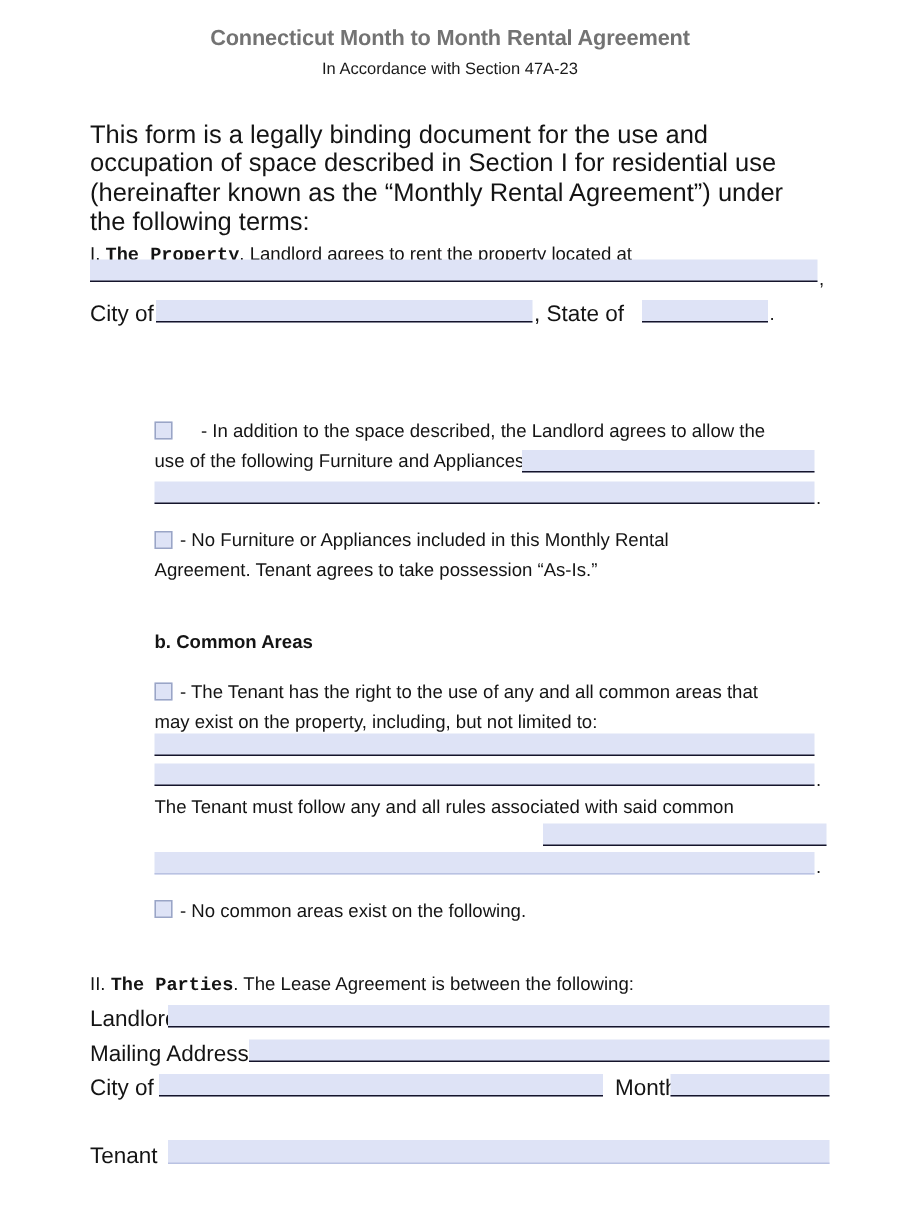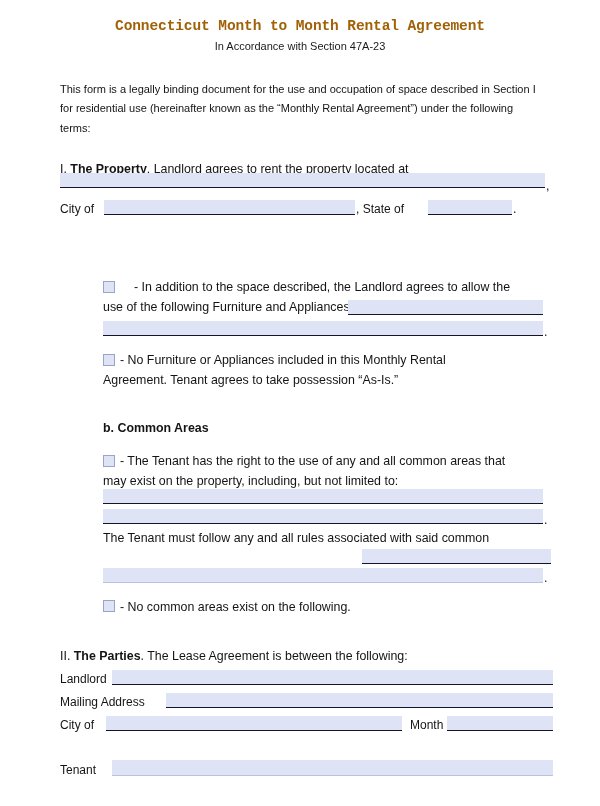--- a/index.html
+++ b/index.html
@@ -25,57 +25,56 @@
   
   .doc-title {
     position: absolute;
     top: 18px;
     left: 0;
     width: 600px;
     text-align: center;
     font-size: 14.5px;
     font-weight: bold;
     letter-spacing: -0.1px;
-    color: #a16207;
-    font-family: Liberation Mono, monospace;
+    color: #737373;
   }
   .doc-subtitle {
     position: absolute;
     top: 40px;
     left: 0;
     width: 600px;
     text-align: center;
     font-size: 11px;
     color: #1a1a1a;
   }
 
   
   .para {
     position: absolute;
-    font-size: 11px;
+    font-size: 17px;
     line-height: 19.4px;
     color: #141414;
   }
 
   .intro {
     left: 60px;
     top: 80px;
     width: 478px;
   }
 
   
   .sec-line {
     position: absolute;
     left: 60px;
     font-size: 12.4px;
     line-height: 17px;
     color: #141414;
     white-space: nowrap;
   }
-  .sec-line b { font-weight: bold; }
+  .sec-line b { font-weight: bold; font-family: Liberation Mono, monospace; }
 
   .sub-head {
     position: absolute;
     left: 103px;
     font-size: 12.4px;
     font-weight: bold;
     line-height: 17px;
     color: #141414;
     white-space: nowrap;
   }
@@ -97,21 +96,21 @@
     width: 12px;
     height: 12px;
     background: #dee3f6;
     border: 1px solid #9aa5c6;
     box-sizing: border-box;
   }
 
   
   .lbl {
     position: absolute;
-    font-size: 12px;
+    font-size: 15px;
     line-height: 17px;
     color: #141414;
     white-space: nowrap;
   }
 
   .punct {
     position: absolute;
     font-size: 12.4px;
     line-height: 17px;
     color: #141414;

